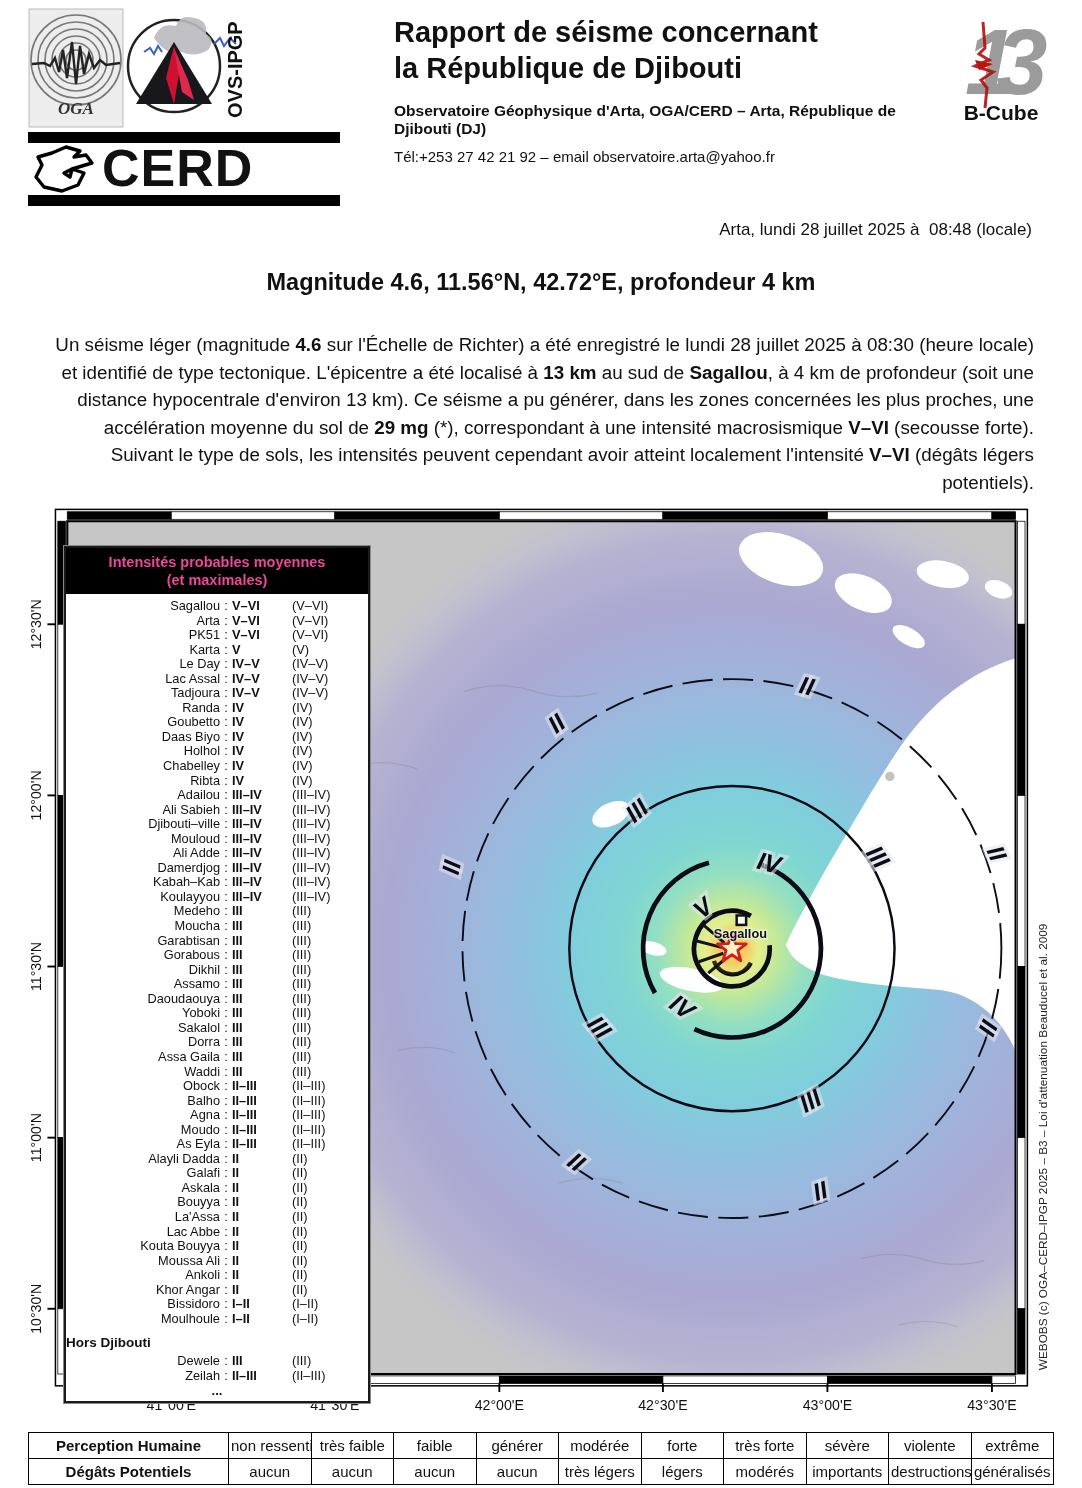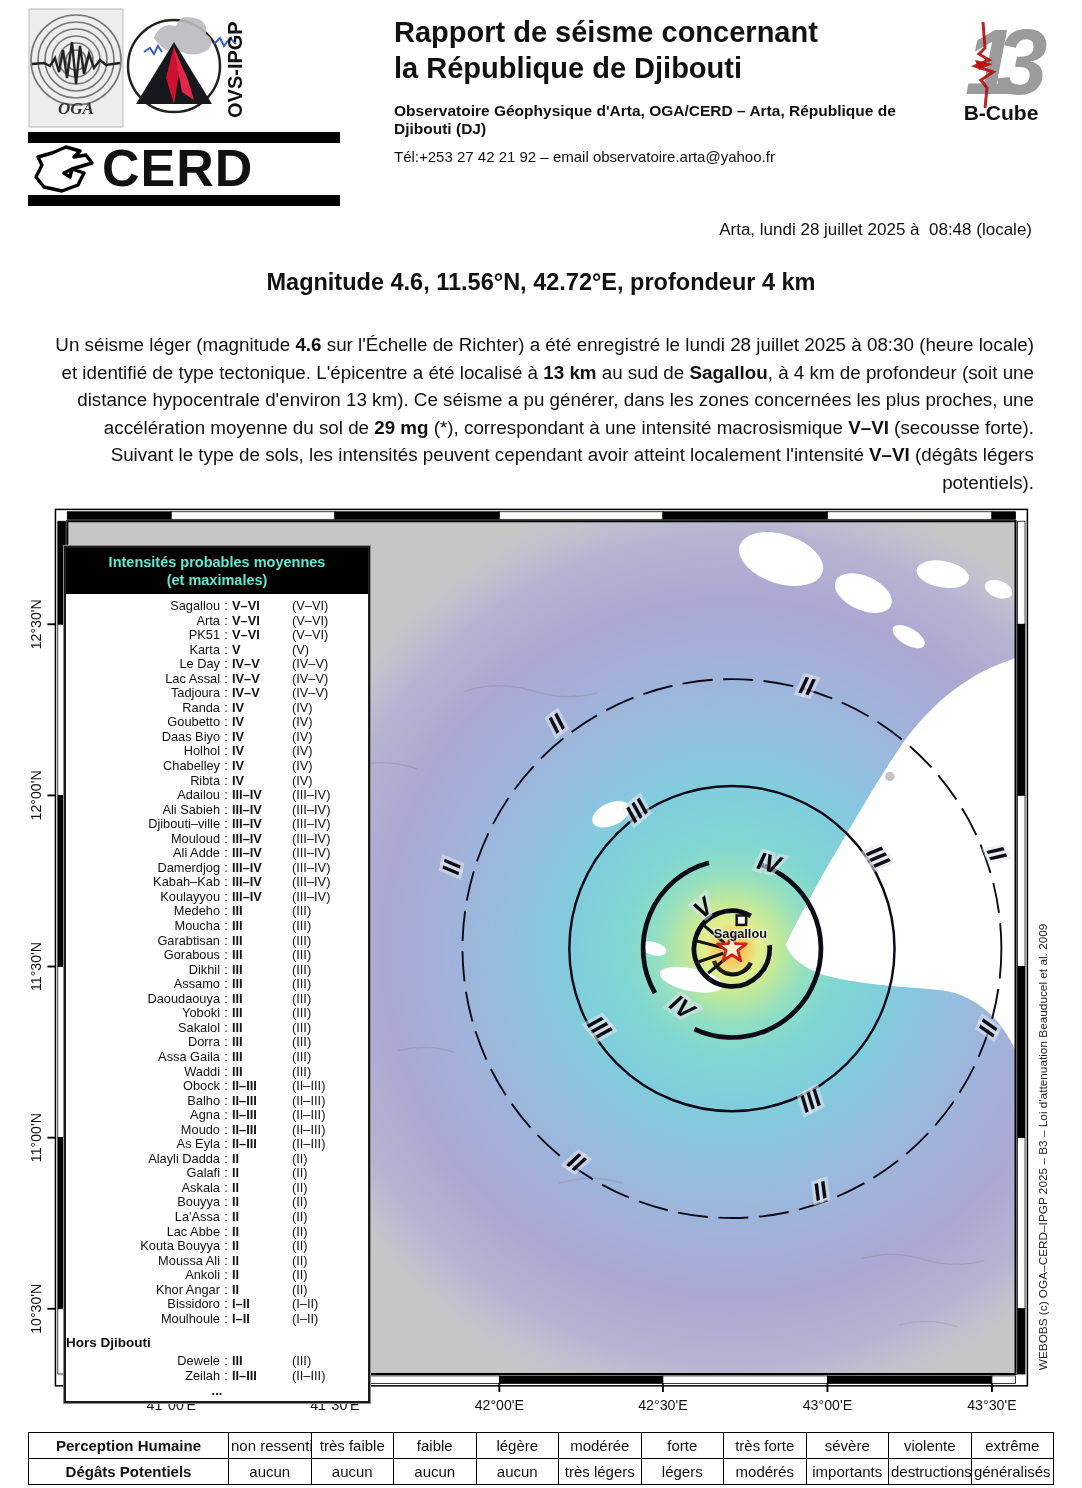--- a/index.html
+++ b/index.html
@@ -25,21 +25,21 @@
   .para{margin:32px 48px 0 52px;font-size:18.8px;line-height:27.5px;text-align:right;}
   
   .map-wrap{position:relative;margin:10px 0 0 20px;width:1050px;}
   svg.map{display:block;width:1040px;height:922px;}
   .ring-label{font-size:26px;font-weight:bold;font-style:italic;fill:#0b0b14;text-anchor:middle;paint-order:stroke;stroke:rgba(228,230,238,0.55);stroke-width:7px;}
   .axis-label{font-size:15px;fill:#111;text-anchor:middle;}
   .credit-text{font-size:12.5px;fill:#222;}
   .sagallou-label{font-size:13.5px;font-weight:bold;fill:#111;text-anchor:middle;paint-order:stroke;stroke:rgba(235,245,235,0.7);stroke-width:3px;}
   
   .legend{position:absolute;left:44px;top:40px;width:302px;background:#fff;border:2px solid #1a1a1a;box-shadow:0 0 0 1px #888;}
-  .legend-hdr{background:#000;color:#5eead4;text-align:center;font-size:14.5px;font-weight:bold;line-height:18px;padding:5px 17px;}
+  .legend-hdr{background:#000;color:#ec4899;text-align:center;font-size:14.5px;font-weight:bold;line-height:18px;padding:5px 17px;}
   .legend-list{padding:5px 4px 2px 4px;}
   .lrow{display:flex;font-size:12.8px;line-height:14.55px;}
   .lname{width:150px;text-align:right;white-space:nowrap;}
   .lcolon{width:12px;text-align:center;}
   .lmean{width:60px;font-weight:bold;}
   .lmax{flex:1;}
   .hors-title{text-align:left;font-size:13.5px;font-weight:bold;margin:7px 0 4px 0;}
   .ellipsis{text-align:center;font-weight:bold;font-size:13px;line-height:12px;padding-bottom:4px;}
   
   table.scale{border-collapse:collapse;margin:4px 28px 0 28px;width:1026px;table-layout:fixed;}
@@ -658,21 +658,21 @@
   <colgroup>
       <col style="width:200px">
       <col span="10">
     </colgroup>
   <tbody id="scale-body">
       <tr>
         <th>Perception Humaine</th>
         <td>non ressenti</td>
         <td>très faible</td>
         <td>faible</td>
-        <td>légère</td>
+        <td>générer</td>
         <td>modérée</td>
         <td>forte</td>
         <td>très forte</td>
         <td>sévère</td>
         <td>violente</td>
         <td>extrême</td>
       </tr>
       <tr>
         <th>Dégâts Potentiels</th>
         <td>aucun</td>

